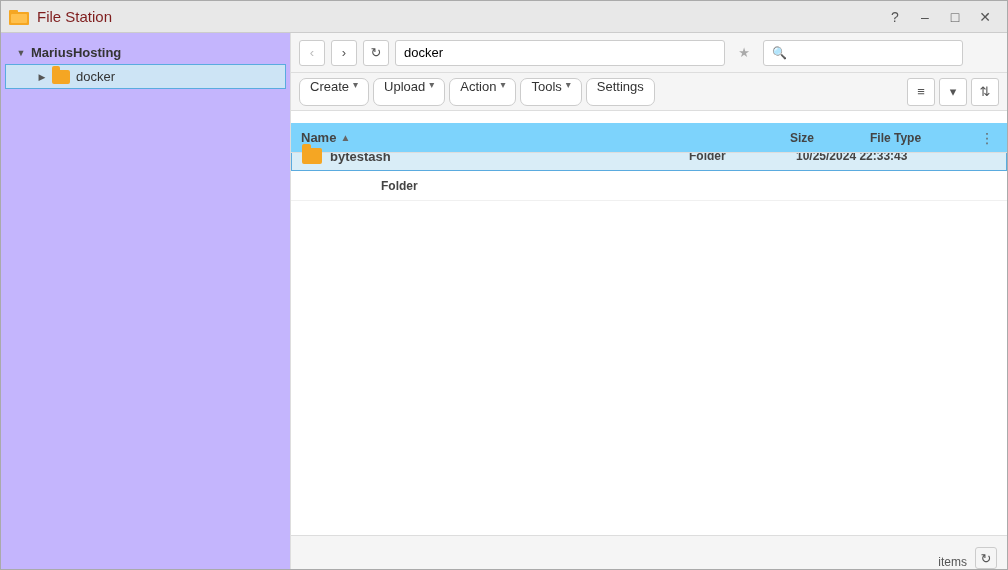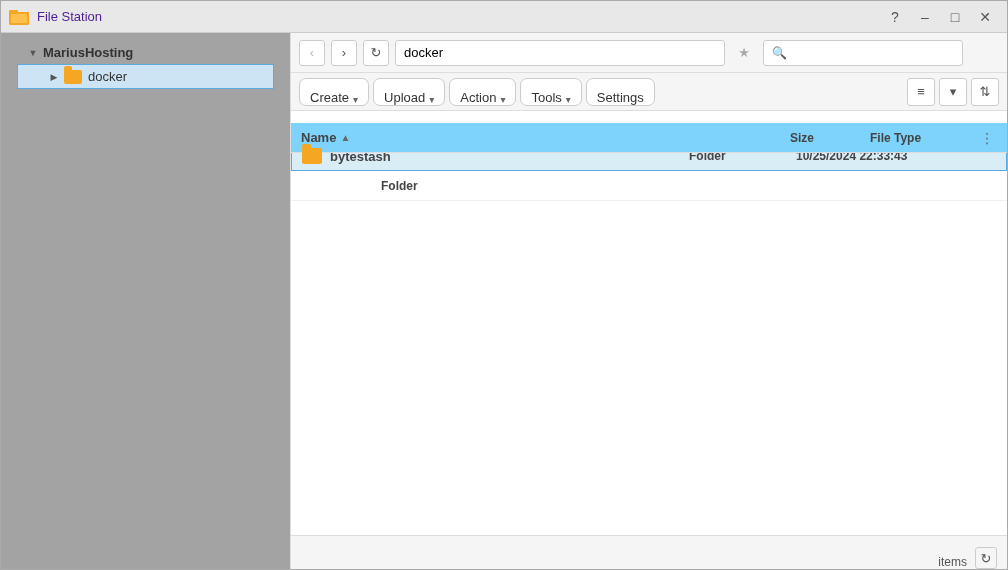--- a/index.html
+++ b/index.html
@@ -36,22 +36,22 @@
       align-items: center;
       gap: 8px;
     }
 
     .app-icon {
       width: 20px;
       height: 20px;
     }
 
     .title-text {
-      font-size: 13px;
-      color: #4c1d95;
+      font-size: 15px;
+      color: #7f1d1d;
     }
 
     .titlebar-controls {
       display: flex;
       align-items: center;
       gap: 2px;
     }
 
     .titlebar-btn {
       width: 28px;
@@ -68,25 +68,25 @@
 
     .main-content {
       display: flex;
       flex: 1;
       overflow: hidden;
     }
 
     
     .sidebar {
       width: 290px;
-      background: #a3a3a3;
+      background: #c4b5fd;
       border-right: 1px solid #ddd;
       overflow-y: auto;
       flex-shrink: 0;
-      padding: 8px 16px;
+      padding: 8px 4px;
     }
 
     .sidebar-group {
       padding: 0;
     }
 
     .sidebar-group-header {
       display: flex;
       align-items: center;
       padding: 4px 10px;
@@ -253,21 +253,21 @@
     }
 
     .action-btn {
       height: 28px;
       padding: 0 10px;
       background: #fff;
       border: 1px solid #ccc;
       border-radius: 7px;
       cursor: pointer;
       display: flex;
-      align-items: flex-end;
+      align-items: flex-start;
       gap: 4px;
       font-size: 13px;
       color: #333;
     }
 
     .action-btn .dropdown-arrow {
       font-size: 10px;
       color: #666;
     }
 

